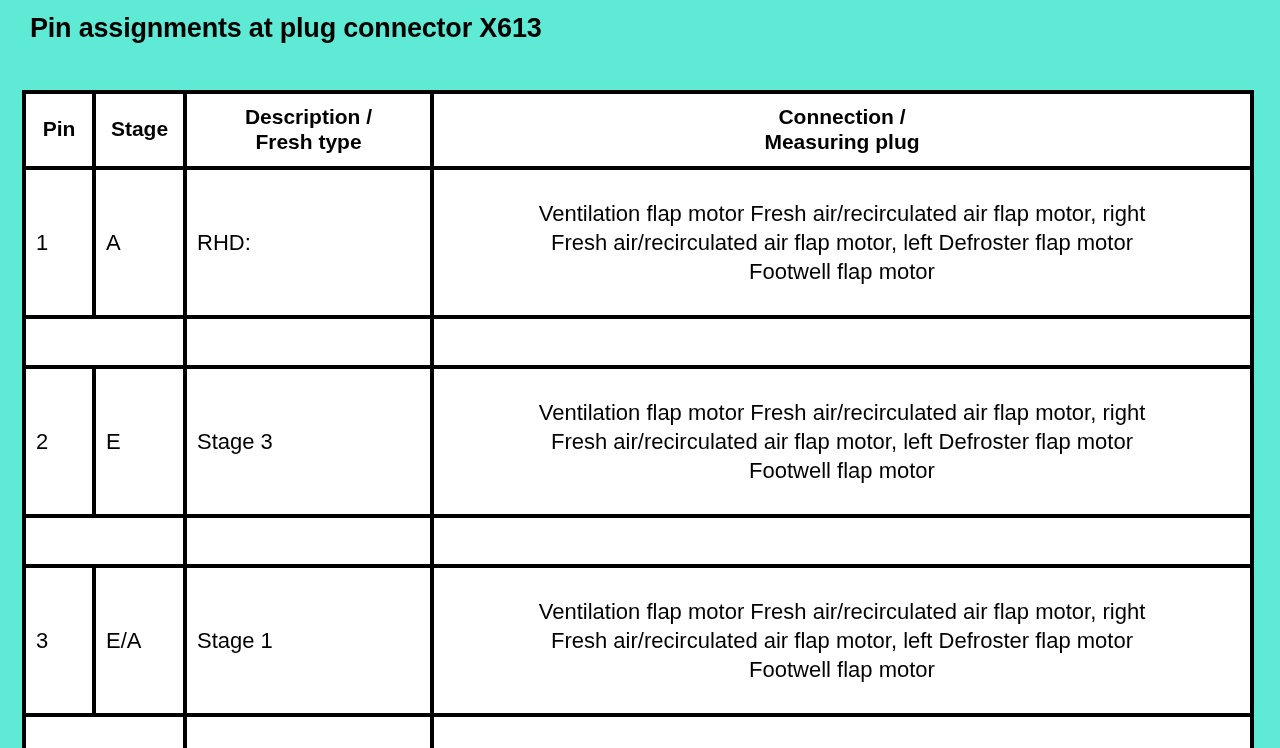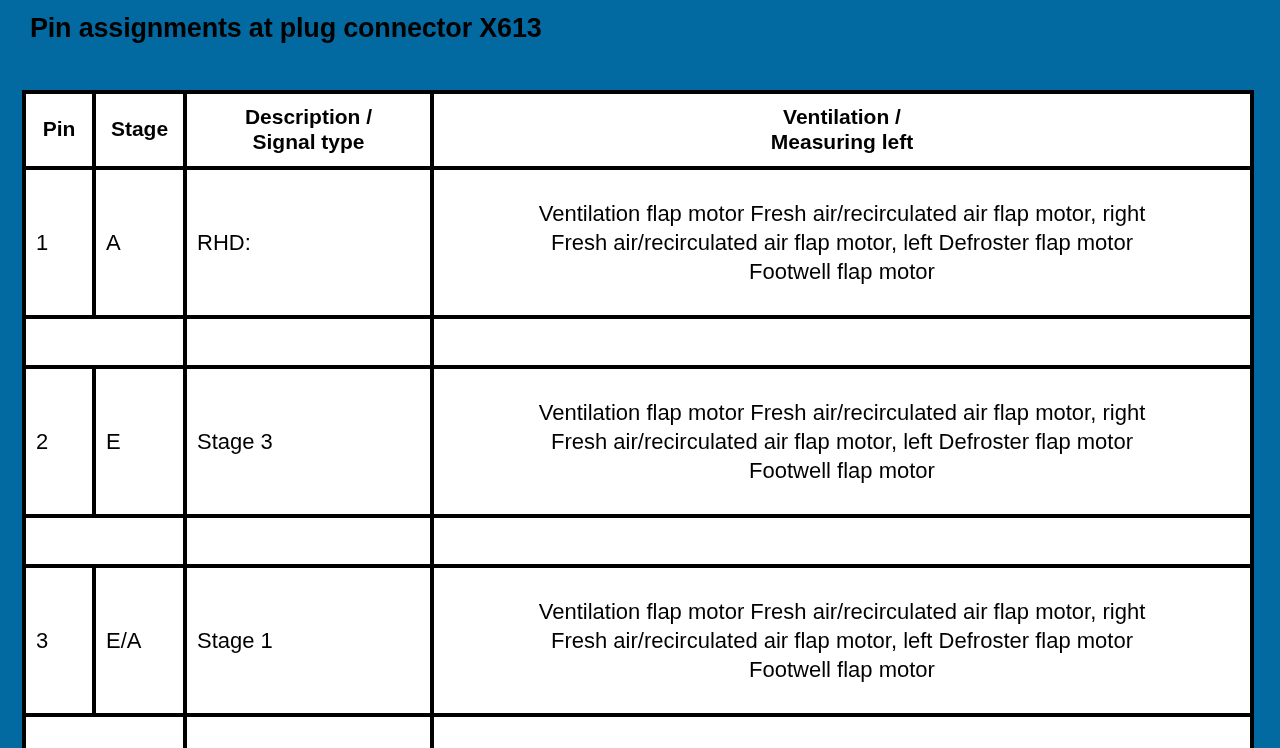--- a/index.html
+++ b/index.html
@@ -12,21 +12,21 @@
     height: 748px;
     font-family: "Liberation Sans", sans-serif;
     color: #000000;
     overflow: hidden;
   }
 
   .page {
     position: relative;
     width: 1280px;
     height: 748px;
-    background: #0369a1;
+    background: #5eead4;
   }
 
   .page-title {
     position: absolute;
     left: 30px;
     top: 14px;
     font-size: 27px;
     font-weight: bold;
     letter-spacing: -0.2px;
     line-height: 1.1;
@@ -120,25 +120,25 @@
     <thead>
       <tr>
         <th>
           <span>Pin</span>
         </th>
         <th>
           <span>Stage</span>
         </th>
         <th>
           <span class="conn-line">Description /</span>
-          <span class="conn-line">Signal type</span>
-        </th>
-        <th>
-          <span class="conn-line">Ventilation /</span>
-          <span class="conn-line">Measuring left</span>
+          <span class="conn-line">Fresh type</span>
+        </th>
+        <th>
+          <span class="conn-line">Connection /</span>
+          <span class="conn-line">Measuring plug</span>
         </th>
       </tr>
     </thead>
 
     <tbody>
 
       <tr class="data-row">
         <td class="col-pin">
           <span class="cell-pad">1</span>
         </td>

